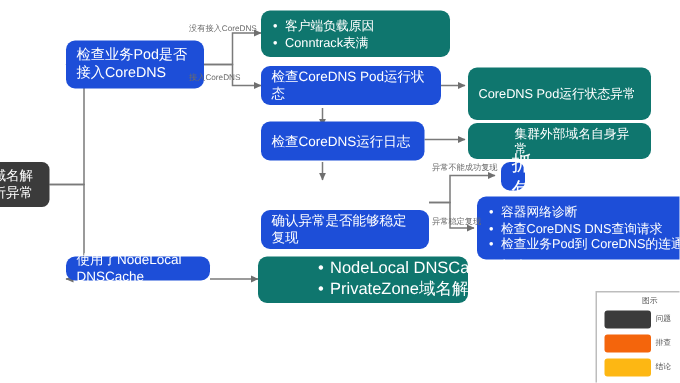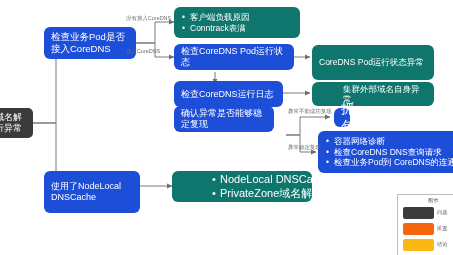--- a/index.html
+++ b/index.html
@@ -94,37 +94,37 @@
   </div>
 
   <div class="node n-orange" style="left:174px;top:81px;width:109px;height:26px;font-size:9px;">
     <span class="txt">检查CoreDNS运行日志</span>
   </div>
 
   <div class="node n-amber" style="left:312px;top:82px;width:122px;height:24px;font-size:8.5px;padding-left:24px;">
     <span class="txt">集群外部域名自身异常</span>
   </div>
 
-  <div class="node n-orange" style="left:174px;top:106px;width:100px;height:26px;font-size:9px;">
+  <div class="node n-orange" style="left:174px;top:140px;width:112px;height:26px;font-size:9px;">
     <span class="txt">确认异常是否能够稳定复现</span>
   </div>
 
   <div class="node n-orange" style="left:334px;top:108px;width:16px;height:19px;font-size:14px;">
     <span class="txt">抓包</span>
   </div>
 
   <div class="node n-orange" style="left:318px;top:131px;width:150px;height:42px;font-size:8.5px;">
     <ul class="bullets">
       <li>容器网络诊断</li>
       <li>检查CoreDNS DNS查询请求</li>
       <li>检查业务Pod到 CoreDNS的连通性</li>
     </ul>
   </div>
 
-  <div class="node n-orange" style="left:44px;top:171px;width:96px;height:42px;font-size:9px;">
+  <div class="node n-orange" style="left:44px;top:171px;width:96px;height:16px;font-size:9px;">
     <span class="txt">使用了NodeLocal
 DNSCache</span>
   </div>
 
   <div class="node n-amber" style="left:172px;top:171px;width:140px;height:31px;font-size:11px;padding-left:32px;">
     <ul class="bullets">
       <li>NodeLocal DNSCache未生效</li>
       <li>PrivateZone域名解析异常</li>
     </ul>
   </div>

